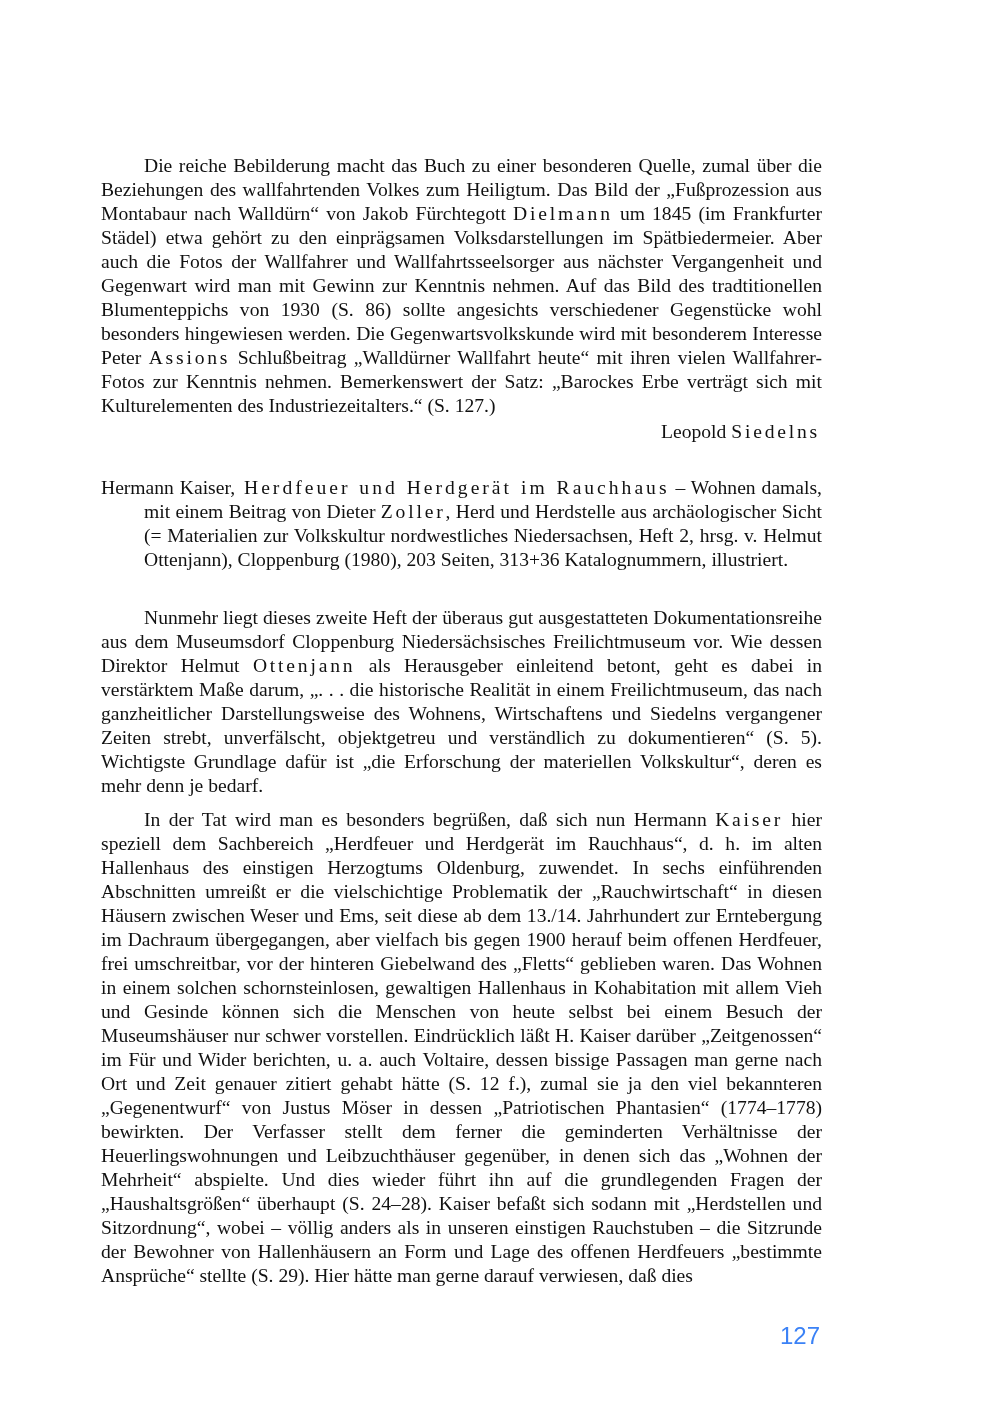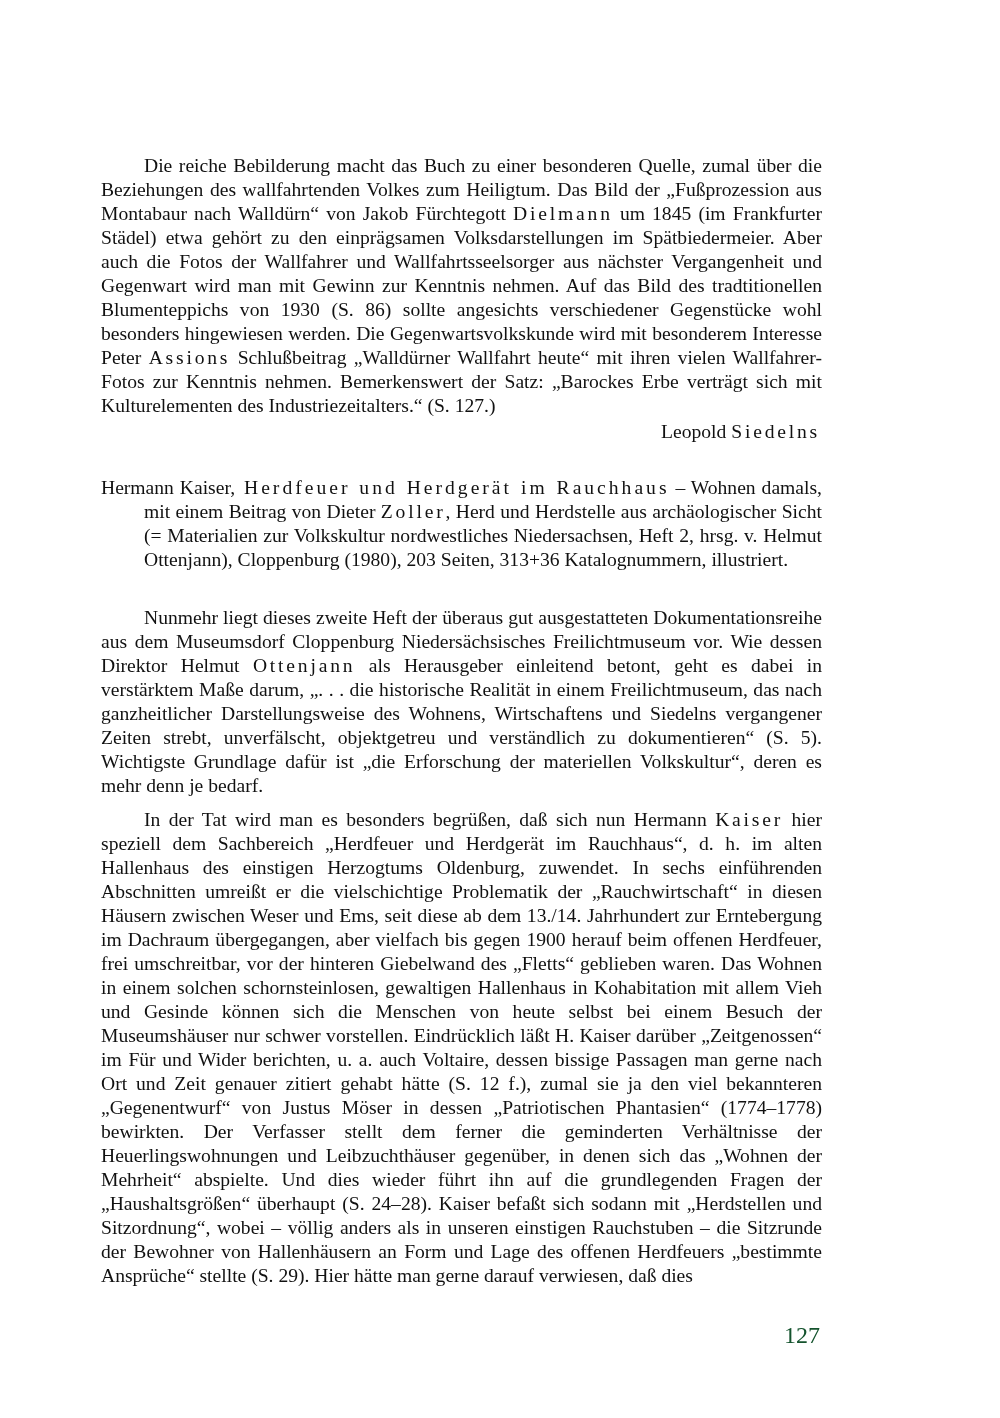--- a/index.html
+++ b/index.html
@@ -12,21 +12,21 @@
   }
   .p { margin: 0; text-indent: 43px; }
   .spaced { letter-spacing: 2.8px; }
   .sig { text-align: right; margin-top: 2px; padding-right: 2px; margin-bottom: 32px; }
   .entry { margin: 0; padding-left: 43px; text-indent: -43px; margin-bottom: 24px; }
   .author { font-weight: normal; }
   .title-spaced { letter-spacing: 3px; }
   .gap { height: 10px; }
   .pagenum {
     position: absolute; left: 770px; top: 1322px; width: 50px;
-    font-family: Liberation Serif, serif; font-size: 24px; color: #14532d;
+    font-family: Liberation Sans, sans-serif; font-size: 24px; color: #3b82f6;
     text-align: right;
   }
 </style>
 </head>
 <body>
 
 <div class="page">
   <p class="p"><span>Die reiche Bebilderung macht das Buch zu einer besonderen Quelle, zumal über die Beziehungen des wallfahrtenden Volkes zum Heiligtum. Das Bild der „Fußprozession aus Montabaur nach Walldürn“ von Jakob Fürchtegott </span><span class="spaced">Dielmann</span><span> um 1845 (im Frankfurter Städel) etwa gehört zu den einprägsamen Volksdarstellungen im Spätbiedermeier. Aber auch die Fotos der Wallfahrer und Wallfahrtsseelsorger aus nächster Vergangenheit und Gegenwart wird man mit Gewinn zur Kenntnis nehmen. Auf das Bild des tradtitionellen Blumenteppichs von 1930 (S. 86) sollte angesichts verschiedener Gegenstücke wohl besonders hingewiesen werden. Die Gegenwartsvolkskunde wird mit besonderem Interesse Peter </span><span class="spaced">Assions</span><span> Schlußbeitrag „Walldürner Wallfahrt heute“ mit ihren vielen Wallfahrer-Fotos zur Kenntnis nehmen. Bemerkenswert der Satz: „Barockes Erbe verträgt sich mit Kulturelementen des Industriezeitalters.“ (S. 127.)</span></p>
   <div class="sig"><span>Leopold </span><span class="spaced">Siedelns</span></div>
 

